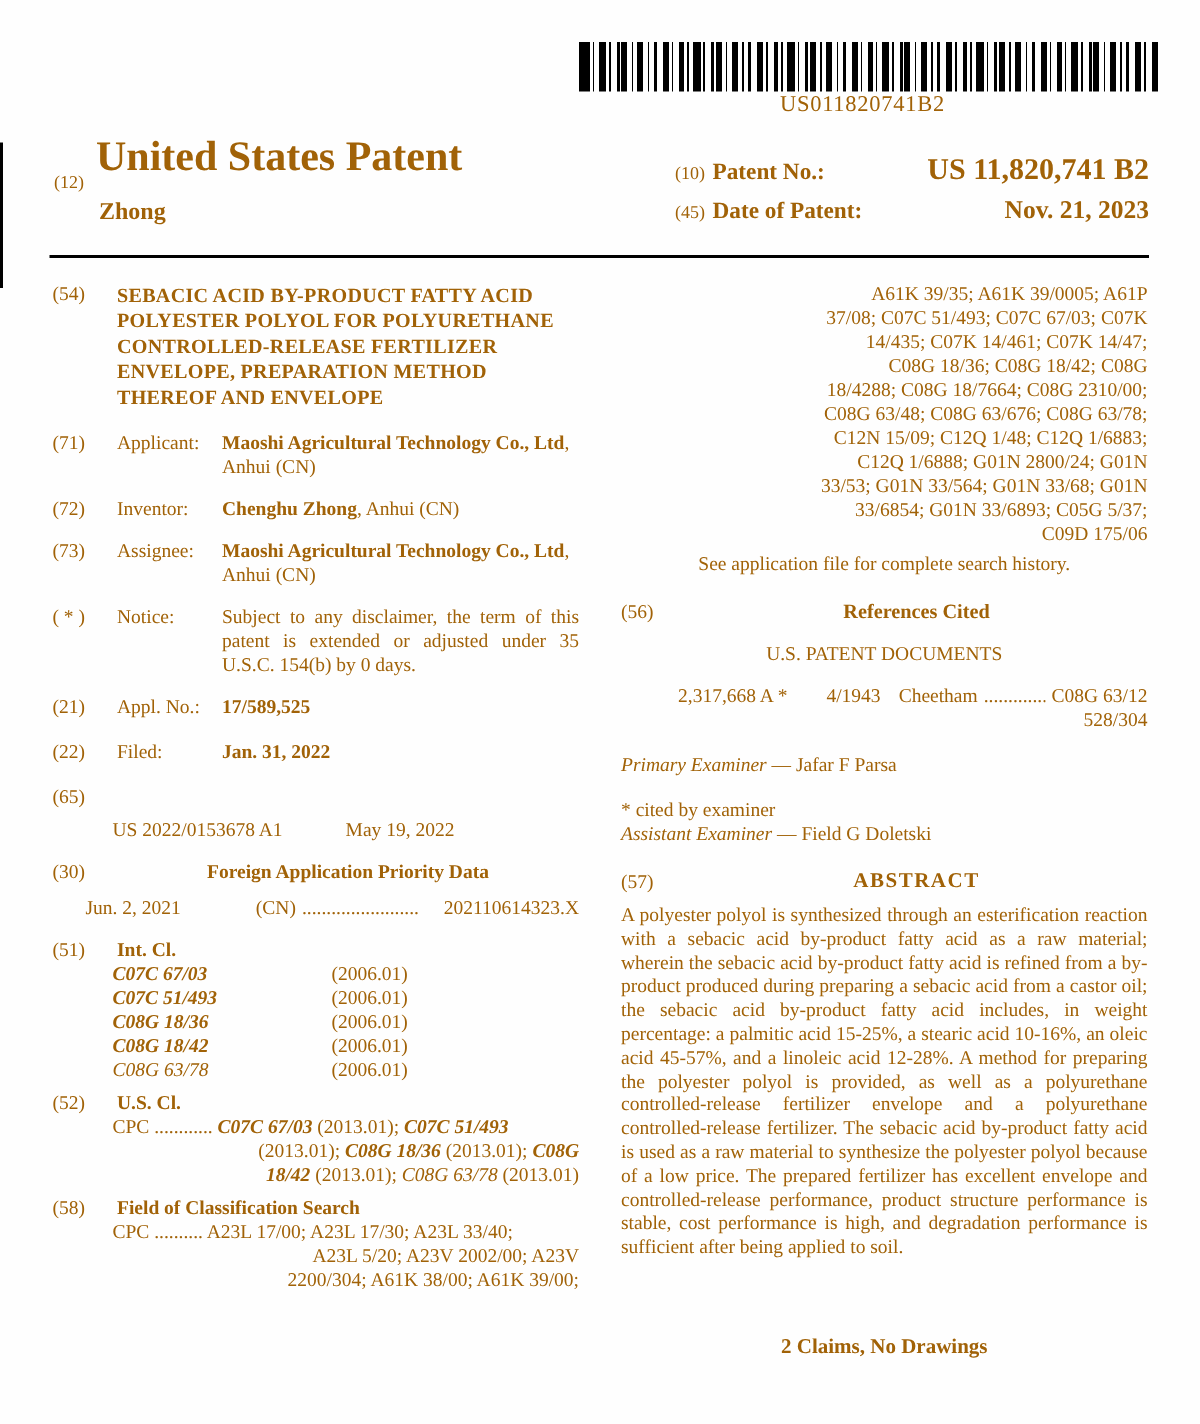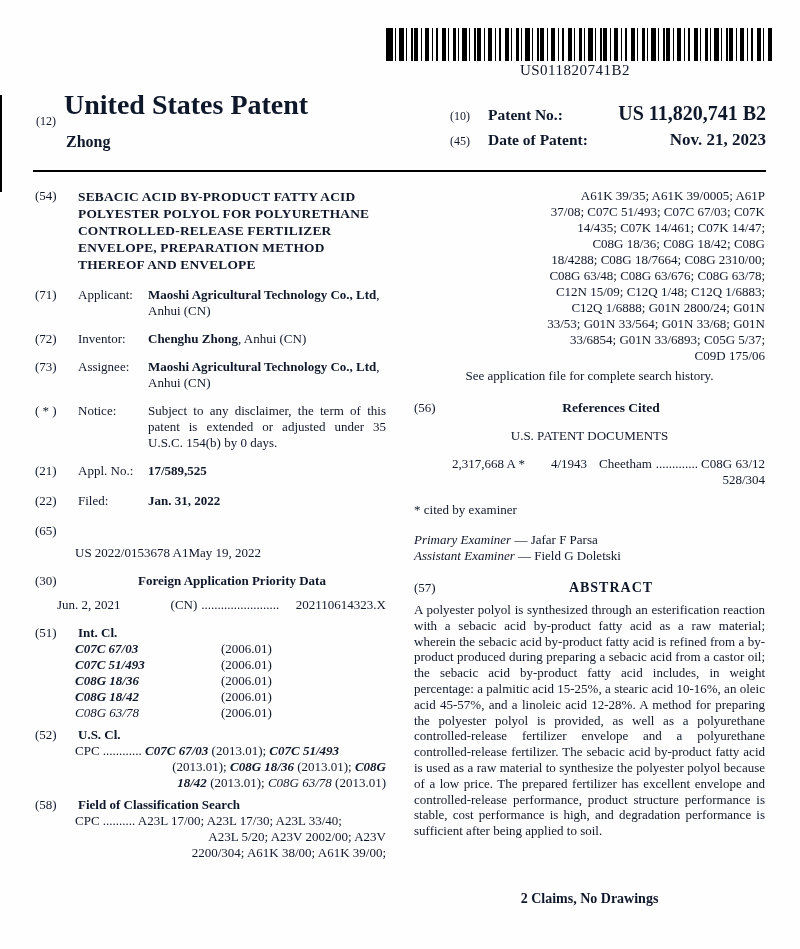--- a/index.html
+++ b/index.html
@@ -1,18 +1,18 @@
 <!DOCTYPE html>
 <html><head>
 <meta charset="utf-8">
 <style>
   html,body { margin:0; padding:0; background:#fefefe; }
   .page {
     position:relative; width:800px; height:949px; overflow:hidden;
-    background:#fefefe; color:#0f172a;
+    background:#fefefe; color:#a16207;
     font-family:"Liberation Serif","DejaVu Serif",serif;
     font-size:13px; line-height:16px;
   }
   
   .barcode {
     position:absolute; left:386px; top:28px; width:378px; height:33px;
     border-left:4px solid #000; border-right:4px solid #000;
     background:repeating-linear-gradient(90deg,
       #000 0 3px,#fff 3px 5px,#000 5px 6px,#fff 6px 9px,#000 9px 14px,
       #fff 14px 16px,#000 16px 17px,#fff 17px 21px,#000 21px 23px,
@@ -25,41 +25,41 @@
     position:absolute; left:386px; top:62px; width:378px;
     text-align:center; font-size:15px; letter-spacing:.5px;
   }
   .edge-line { position:absolute; left:0; top:95px; width:2px; height:97px; background:#000; }
   .h12   { position:absolute; left:36px;  top:113px; font-size:12px; }
   .htitle{ position:absolute; left:64px;  top:97px;  font-size:28px; font-weight:bold; }
   .hname { position:absolute; left:66px;  top:134px; font-size:16px; font-weight:bold; }
   .hrow  { position:absolute; left:450px; width:316px; display:flex; align-items:baseline; }
   .hrow1 { top:105px; }
   .hrow2 { top:132px; }
-  .hcode { font-size:12px; margin-right:18px; }
+  .hcode { font-size:12px; margin-right:5px; }
   .hlabel{ font-size:15.5px; font-weight:bold; }
   .hfill { flex:1; }
   .hval1 { font-size:20px; font-weight:bold; }
   .hval2 { font-size:17px; font-weight:bold; }
   .hrule { position:absolute; left:33px; top:170px; width:733px; height:2px; background:#000; }
   
   .cols { position:absolute; left:35px; top:188px; width:731px; display:flex; gap:28px; }
   .col  { width:351px; }
   .sec  { margin-bottom:12px; }
   .row3 { display:grid; grid-template-columns:43px 70px 1fr; }
   .row2 { display:grid; grid-template-columns:43px 1fr;font-family:Liberation Serif, serif; }
   .num  { font-size:13px; }
   .bold { font-weight:bold; }
   .bi   { font-weight:bold; font-style:italic; }
   .it   { font-style:italic; }
   .just { text-align:justify; }
   .ctr  { text-align:center; }
   .rgt  { text-align:right; }
   .title54 { font-weight:bold; font-size:13.4px; line-height:17px; letter-spacing:.2px; }
-  .pubrow  { margin-left:40px; display:flex; }
+  .pubrow  { margin-left:40px; display:flex; gap:42px; }
   .priorow { margin-left:22px; display:flex; }
   .priorow .c  { margin-left:50px;text-align:right; }
   .priorow .d  { flex:1; overflow:hidden; white-space:nowrap; margin:0 4px; }
   .intcl   { margin-left:40px; display:grid; grid-template-columns:146px 1fr; }
   .ind40   { margin-left:40px; }
   .refrow  { display:flex; padding-left:38px; }
   .refrow .rnum  { white-space:nowrap; }
   .refrow .rdate { margin-left:26px; }
   .refrow .rname { margin-left:12px; }
   .refrow .rdots { flex:1; overflow:hidden; white-space:nowrap; margin:0 4px; }
@@ -237,25 +237,25 @@
 
       <div class="refrow" style="margin-top:12px;">
         <span class="rnum">2,317,668 A *</span>
         <span class="rdate">4/1943</span>
         <span class="rname">Cheetham</span>
         <span class="rdots">..............</span>
         <span>C08G 63/12</span>
       </div>
       <div class="rgt">528/304</div>
 
-      <div style="margin-top:14px;">* cited by examiner</div>
-
       <div style="margin-top:14px;">
         <span class="it">Primary Examiner</span><span> — Jafar F Parsa</span>
       </div>
+
+      <div style="margin-top:14px;">* cited by examiner</div>
       <div>
         <span class="it">Assistant Examiner</span><span> — Field G Doletski</span>
       </div>
 
       <div class="row2" style="margin-top:16px;">
         <span class="num">(57)</span>
         <div class="habs">ABSTRACT</div>
       </div>
 
       <div class="abstract" style="margin-top:6px;">A polyester polyol is synthesized through an esterification reaction with a sebacic acid by-product fatty acid as a raw material; wherein the sebacic acid by-product fatty acid is refined from a by-product produced during preparing a sebacic acid from a castor oil; the sebacic acid by-product fatty acid includes, in weight percentage: a palmitic acid 15-25%, a stearic acid 10-16%, an oleic acid 45-57%, and a linoleic acid 12-28%. A method for preparing the polyester polyol is provided, as well as a polyurethane controlled-release fertilizer envelope and a polyurethane controlled-release fertilizer. The sebacic acid by-product fatty acid is used as a raw material to synthesize the polyester polyol because of a low price. The prepared fertilizer has excellent envelope and controlled-release performance, product structure performance is stable, cost performance is high, and degradation performance is sufficient after being applied to soil.</div>

